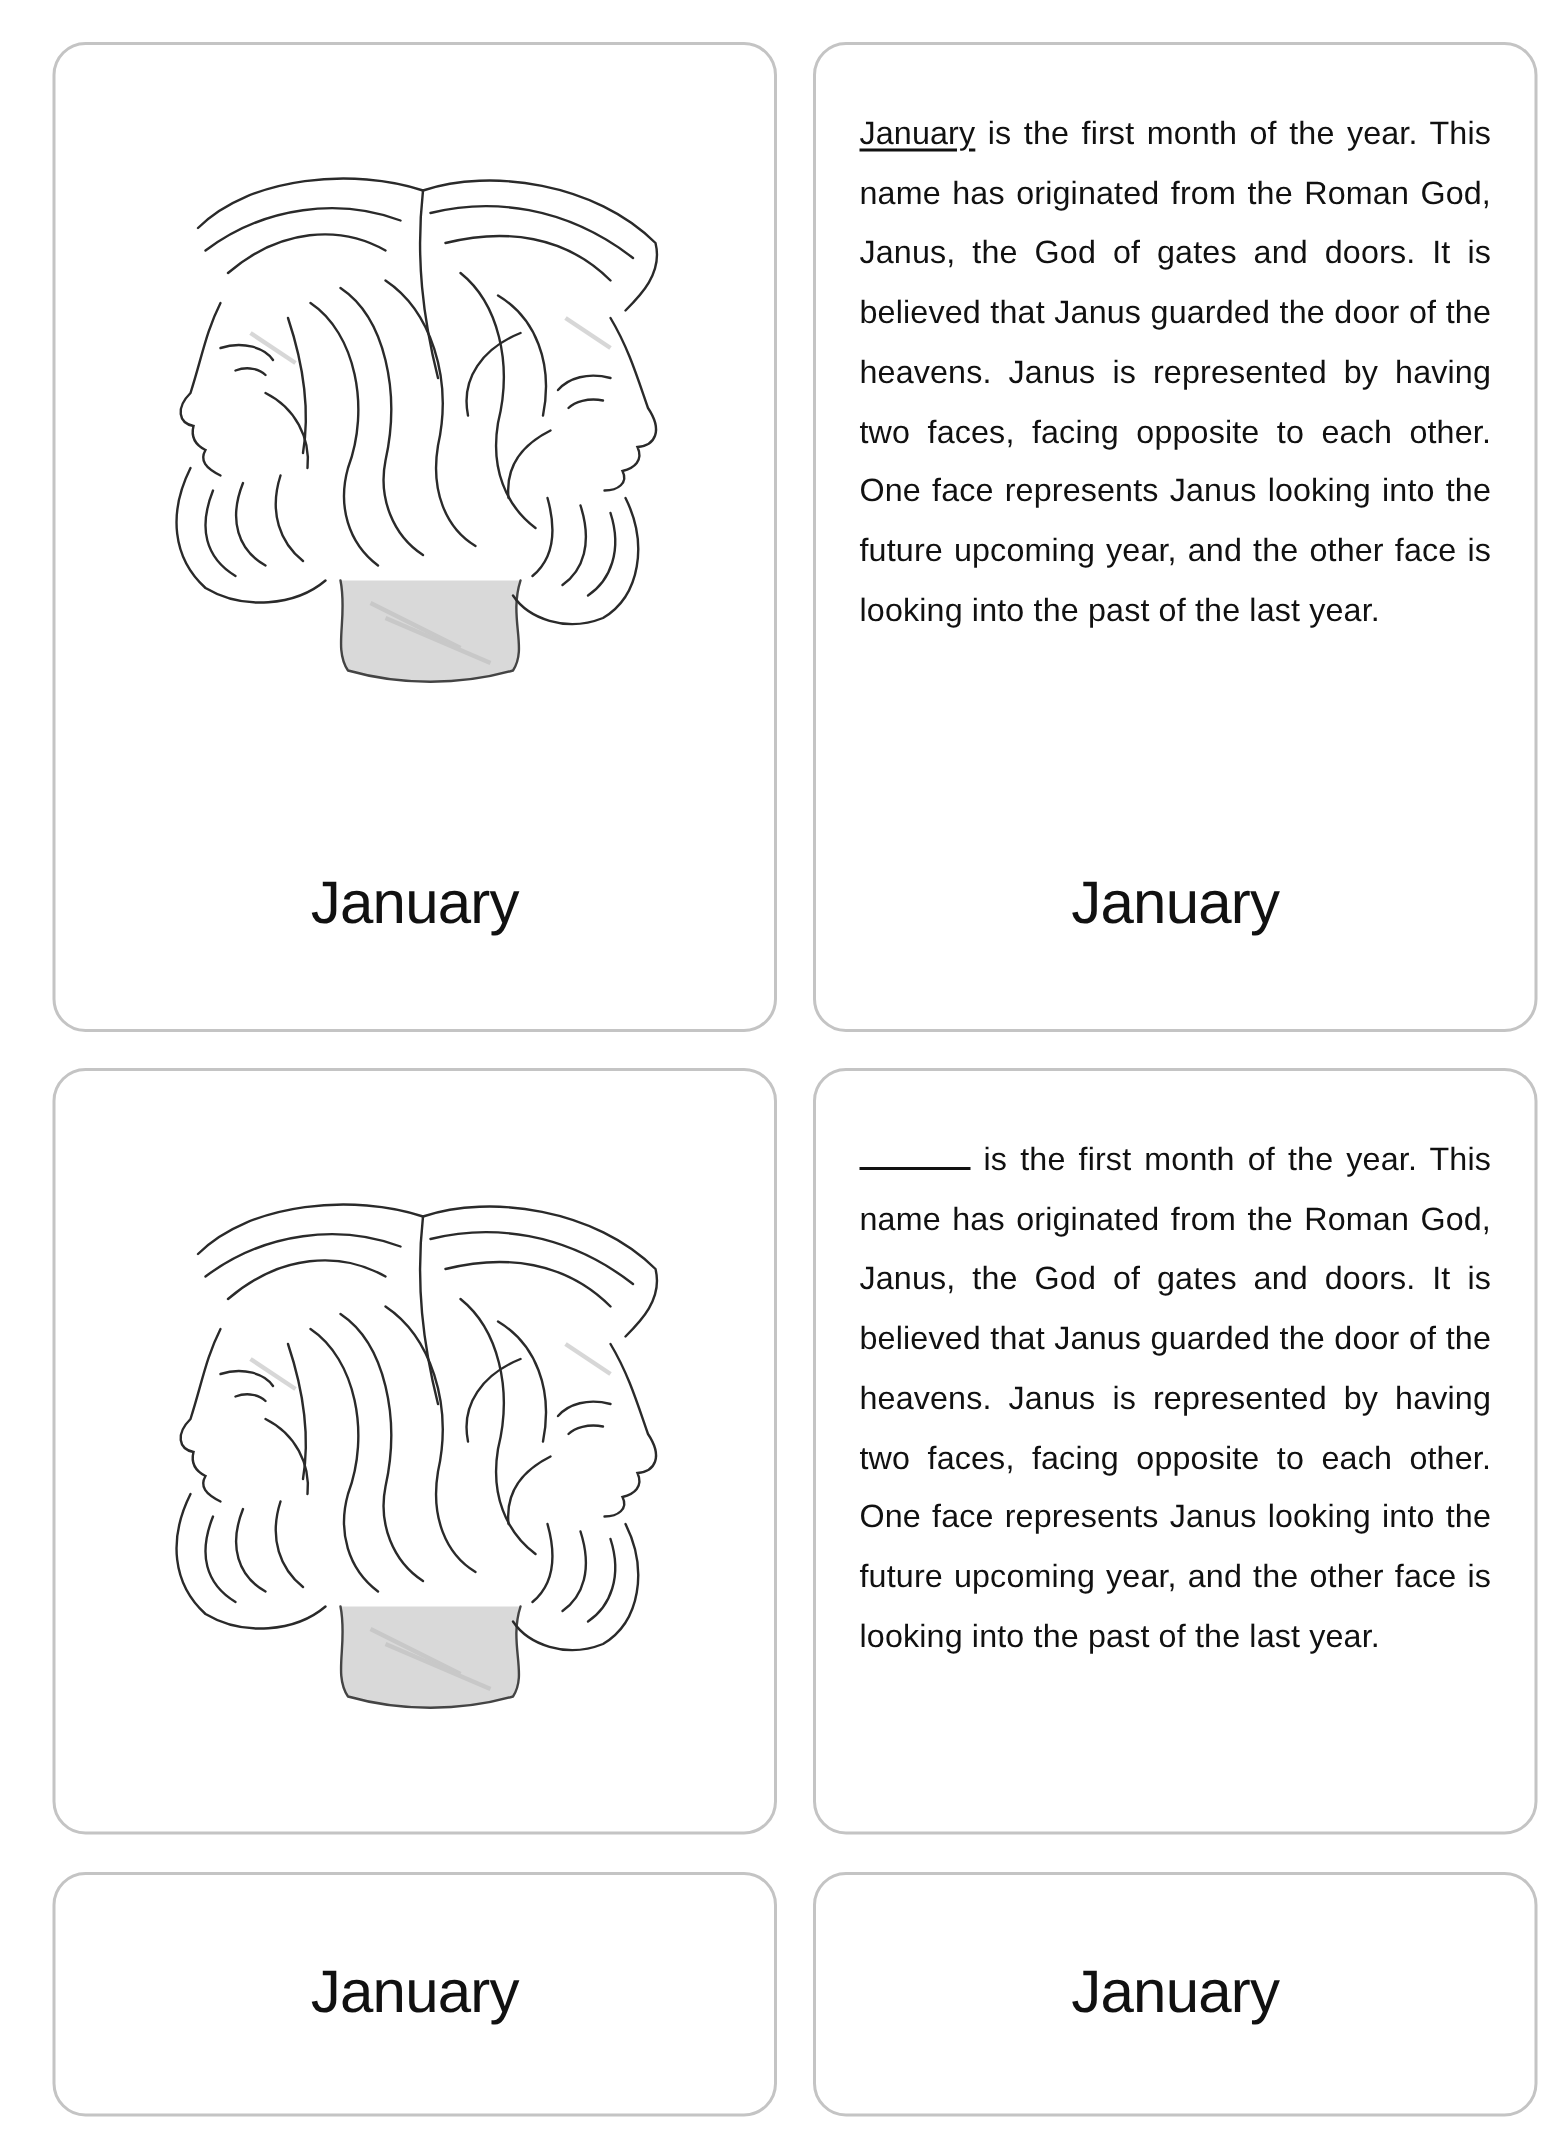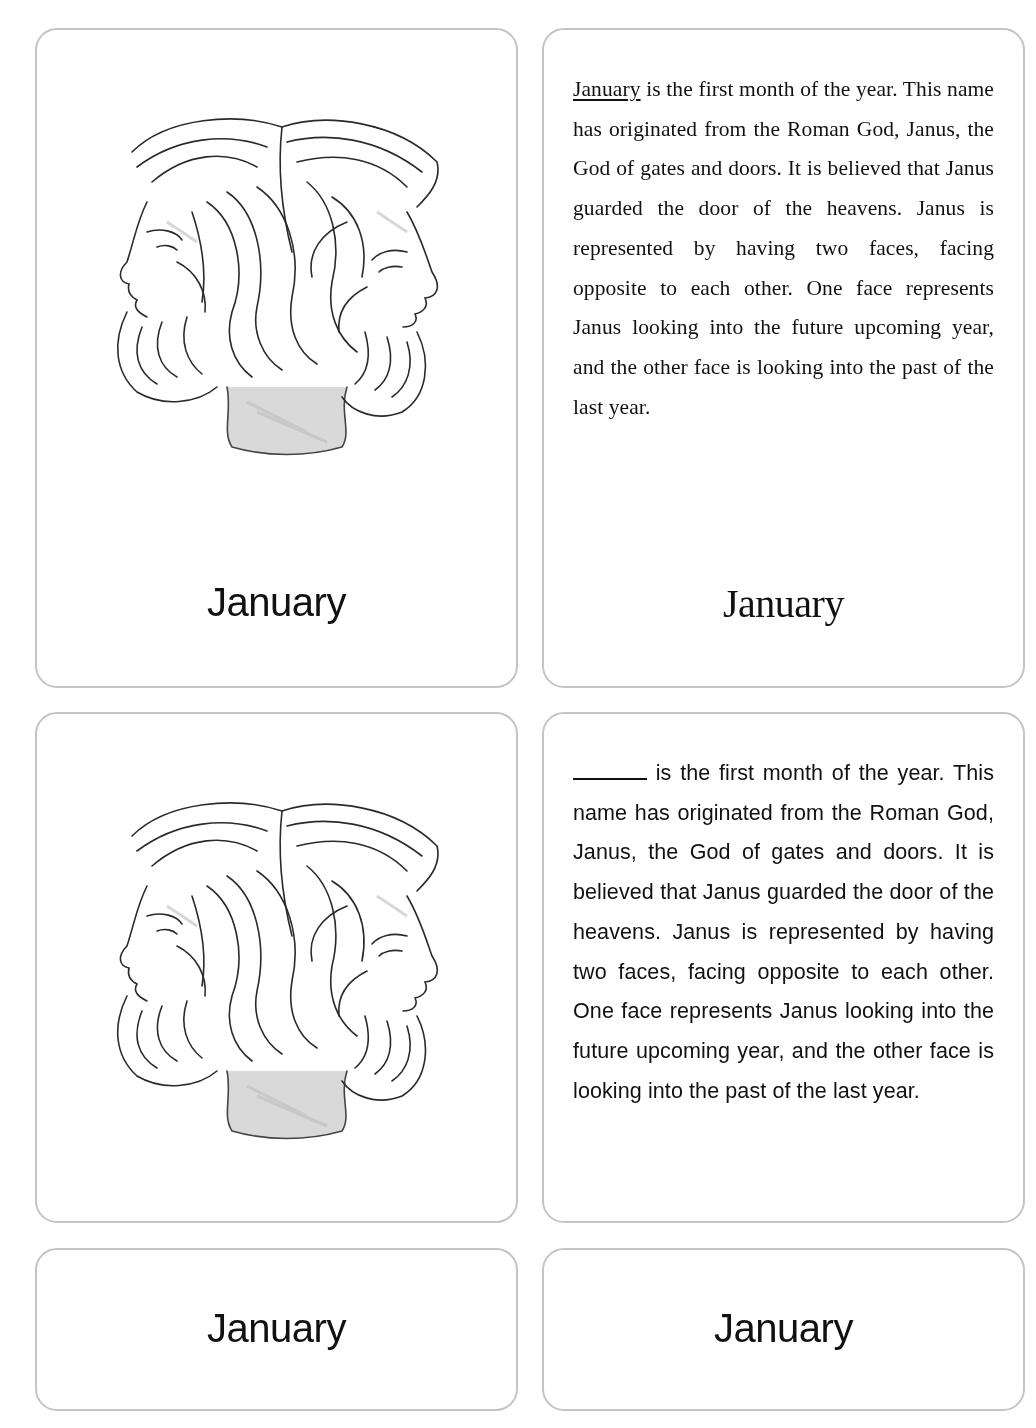--- a/index.html
+++ b/index.html
@@ -1,21 +1,21 @@
 <!DOCTYPE html>
 <html><head>
 <meta charset="utf-8">
 <style>
   html, body { margin:0; padding:0; background:#ffffff; }
   body { width:1036px; height:1428px; position:relative; overflow:hidden;
          font-family:"Liberation Sans", sans-serif; color:#111; }
   .card { position:absolute; box-sizing:border-box; border:2px solid #c4c4c4;
           border-radius:22px; background:#fff; }
   .c1 { left:35px; top:28px;  width:483px; height:660px; }
-  .c2 { left:542px; top:28px; width:483px; height:660px;font-family:Liberation Serif, serif; }
+  .c2 { left:542px; top:28px; width:483px; height:660px; }
   .c3 { left:35px; top:712px; width:483px; height:511px; }
   .c4 { left:542px; top:712px; width:483px; height:511px; }
   .c5 { left:35px; top:1248px; width:483px; height:163px; }
   .c6 { left:542px; top:1248px; width:483px; height:163px; }
 
   .label { position:absolute; left:0; right:0; text-align:center;
            font-size:40px; font-weight:normal; letter-spacing:-0.5px; color:#111; }
   .c1 .label, .c2 .label { top:550px; }
   .c5 .label, .c6 .label { top:56px; }
 

